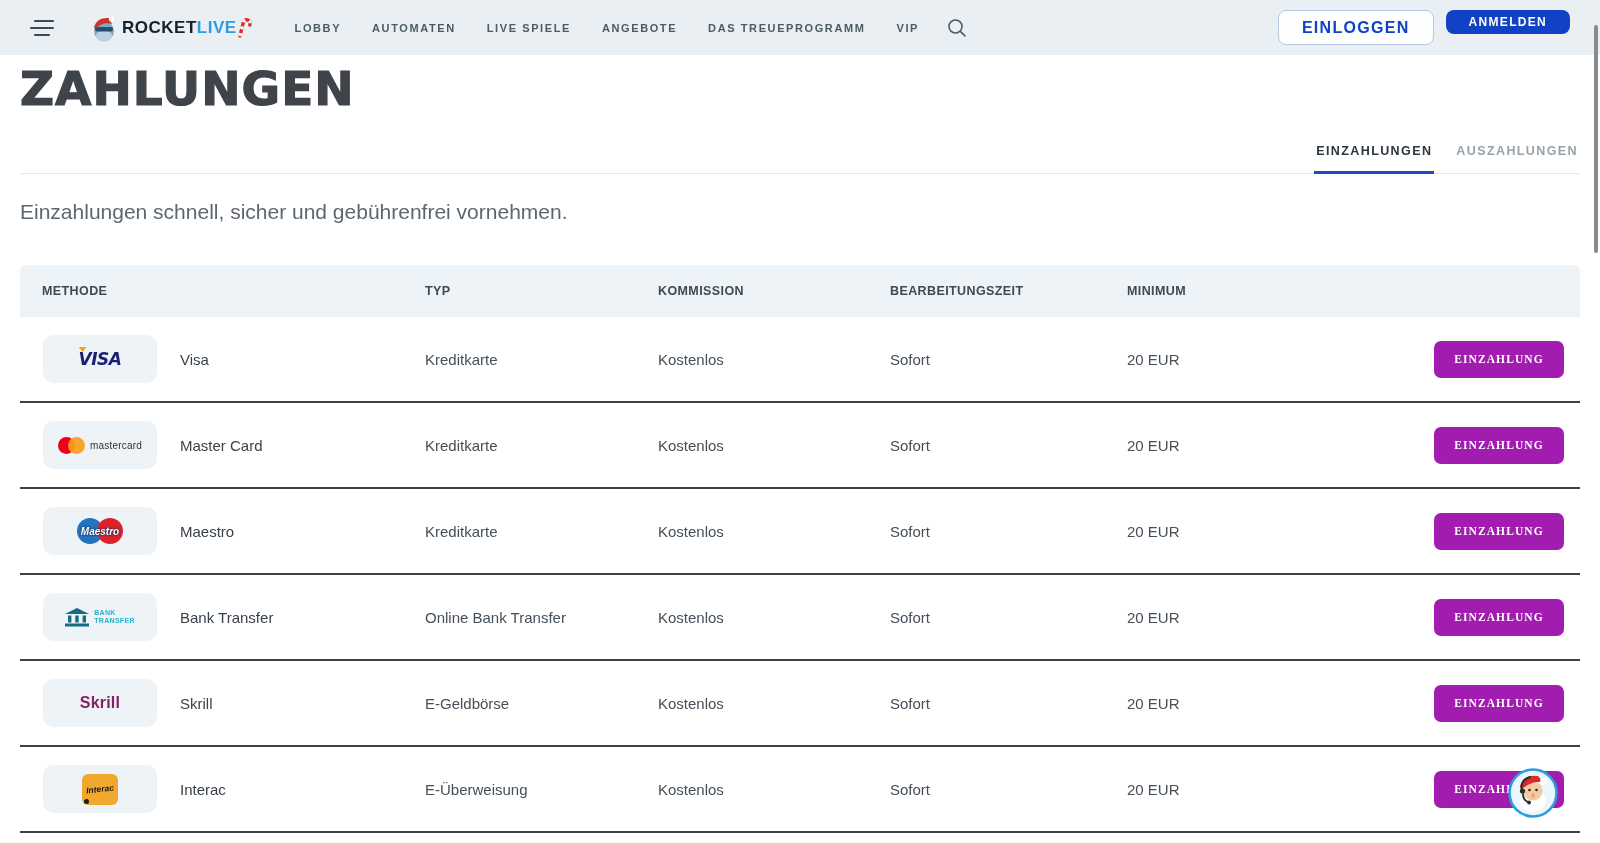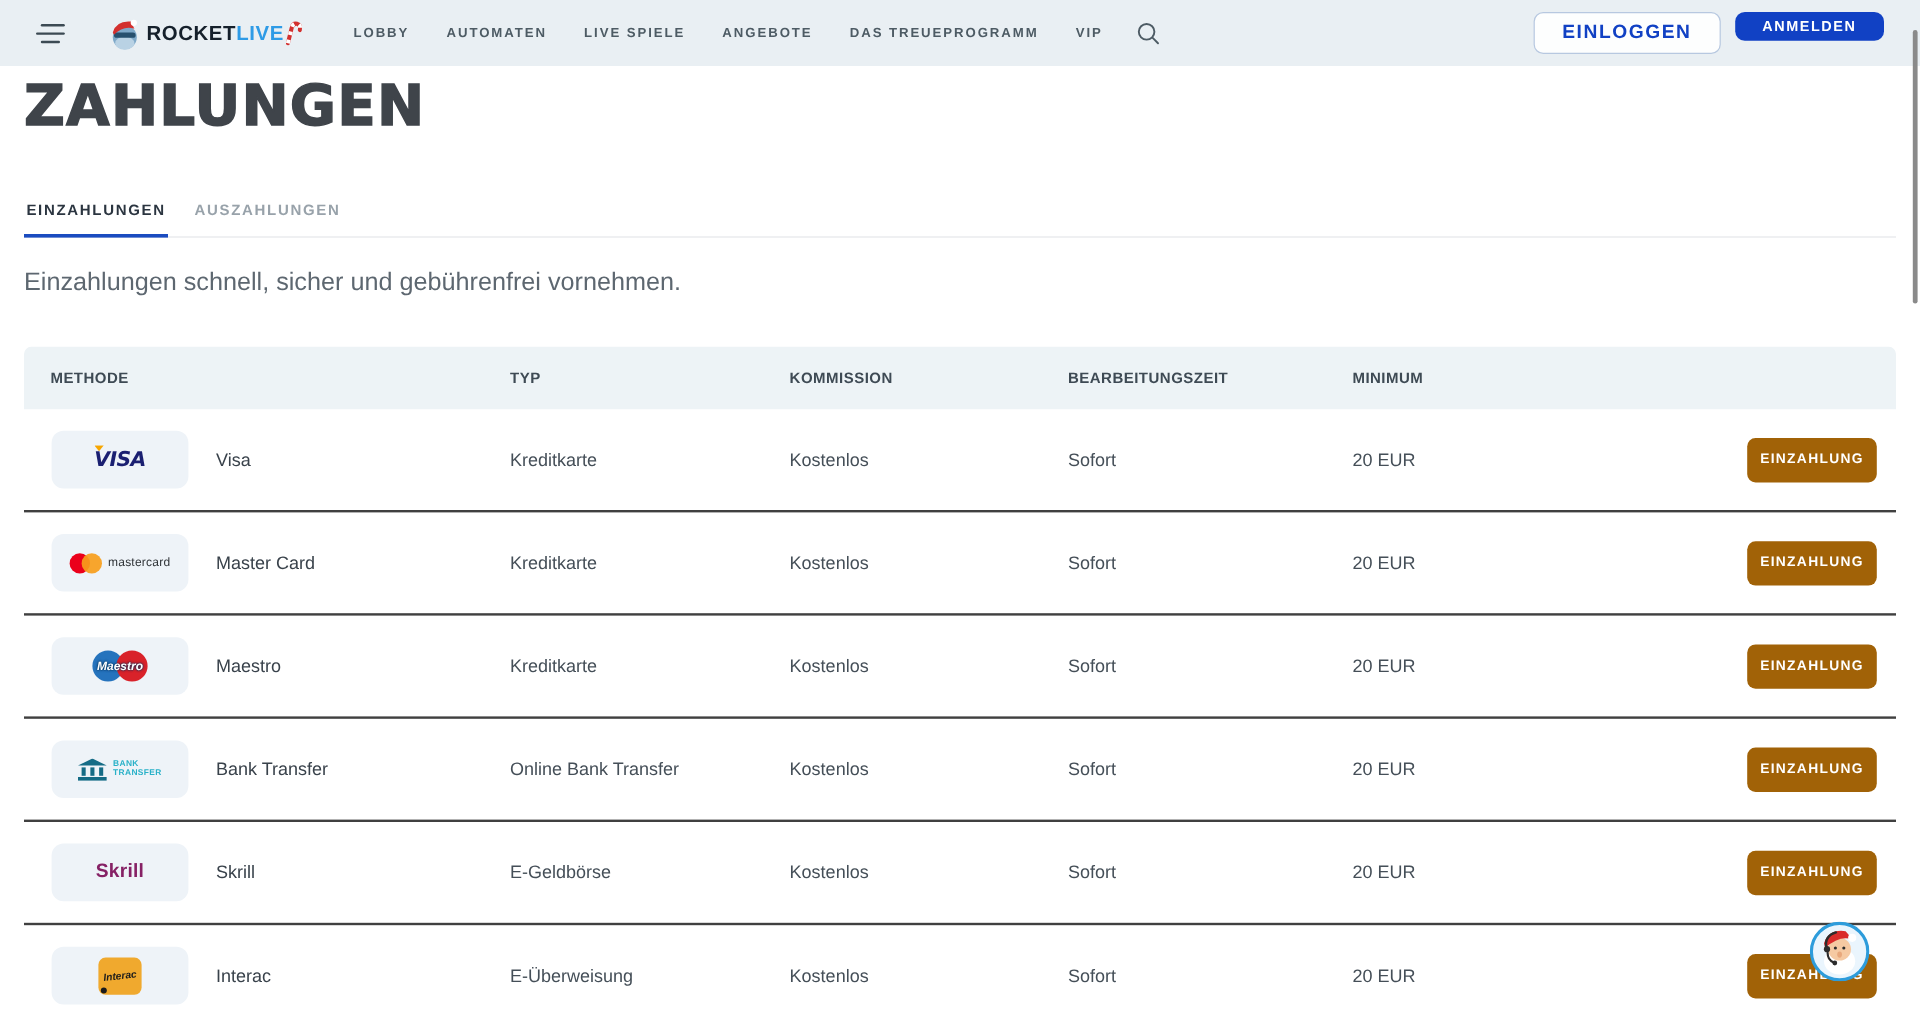--- a/index.html
+++ b/index.html
@@ -36,21 +36,21 @@
   
   .scroll-thumb { position:absolute; right:2px; top:25px; width:4px; height:228px;
                   background:#8a8a8a; border-radius:2px; }
 
   
   .content { padding:0 20px; }
   .page-title { margin-top:10px; font-family:"DejaVu Sans", sans-serif; font-size:47px;
                 font-weight:900; letter-spacing:1px; color:#3f444a; line-height:1;
                 -webkit-text-stroke:1.2px #3f444a; }
 
-  .tabs { margin-top:56px; display:flex; gap:20px; border-bottom:1px solid #e4e7e9; }
+  .tabs { margin-top:32px; display:flex; gap:20px; border-bottom:1px solid #e4e7e9;justify-content:flex-end; }
   .tab { padding:0 2px 13px 2px; font-size:12.5px; letter-spacing:1.4px; font-weight:600;
          color:#98a2aa; cursor:pointer; border-bottom:3px solid transparent; margin-bottom:-1px; }
   .tab.active { color:#2b3540; border-bottom-color:#1b4cc0; }
 
   .desc { margin-top:26px; font-size:21px; color:#5d6770; }
 
   
   .table { margin-top:41px; }
   .thead { height:52px; background:#edf3f6; border-radius:6px 6px 0 0;
            display:grid; grid-template-columns:383px 233px 232px 237px 1fr;
@@ -58,23 +58,23 @@
   .th { font-size:12.5px; font-weight:700; color:#3e4a54; letter-spacing:0.4px; }
 
   .trow { height:86px; display:grid;
           grid-template-columns:137px 245px 233px 232px 237px 253px 1fr;
           align-items:center; padding-left:23px; padding-right:16px;
           border-bottom:2px solid #404040; }
   .tile { width:114px; height:48px; background:#eef3f8; border-radius:10px;
           display:flex; align-items:center; justify-content:center; }
   .cell { font-size:15px; color:#454f58; }
   .cell.method { color:#39424b; }
-  .deposit-btn { justify-self:end; width:108px; height:37px; border:none; border-radius:7px;
-                 background:#a16207; color:#fff; font-size:11.5px; font-weight:700;
-                 letter-spacing:1.1px; cursor:pointer; font-family:Liberation Sans, sans-serif; }
+  .deposit-btn { justify-self:end; width:130px; height:37px; border:none; border-radius:7px;
+                 background:#a21caf; color:#fff; font-size:11.5px; font-weight:700;
+                 letter-spacing:1.1px; cursor:pointer; font-family:Liberation Serif, serif; }
 
   
   .visa { position:relative; font-style:italic; font-weight:900; font-size:17px;
           letter-spacing:-0.5px; color:#1a1f71; font-family:"DejaVu Sans", sans-serif; }
   .visa-flame { position:absolute; top:-2px; left:0px; width:8px; height:5px;
                 background:#f7a600; clip-path:polygon(0 0,100% 0,50% 100%); }
 
   .mc { display:flex; align-items:center; gap:5px; }
   .mc-circles { position:relative; width:27px; height:17px; }
   .mc-circles i { position:absolute; top:0; width:17px; height:17px; border-radius:50%; }

